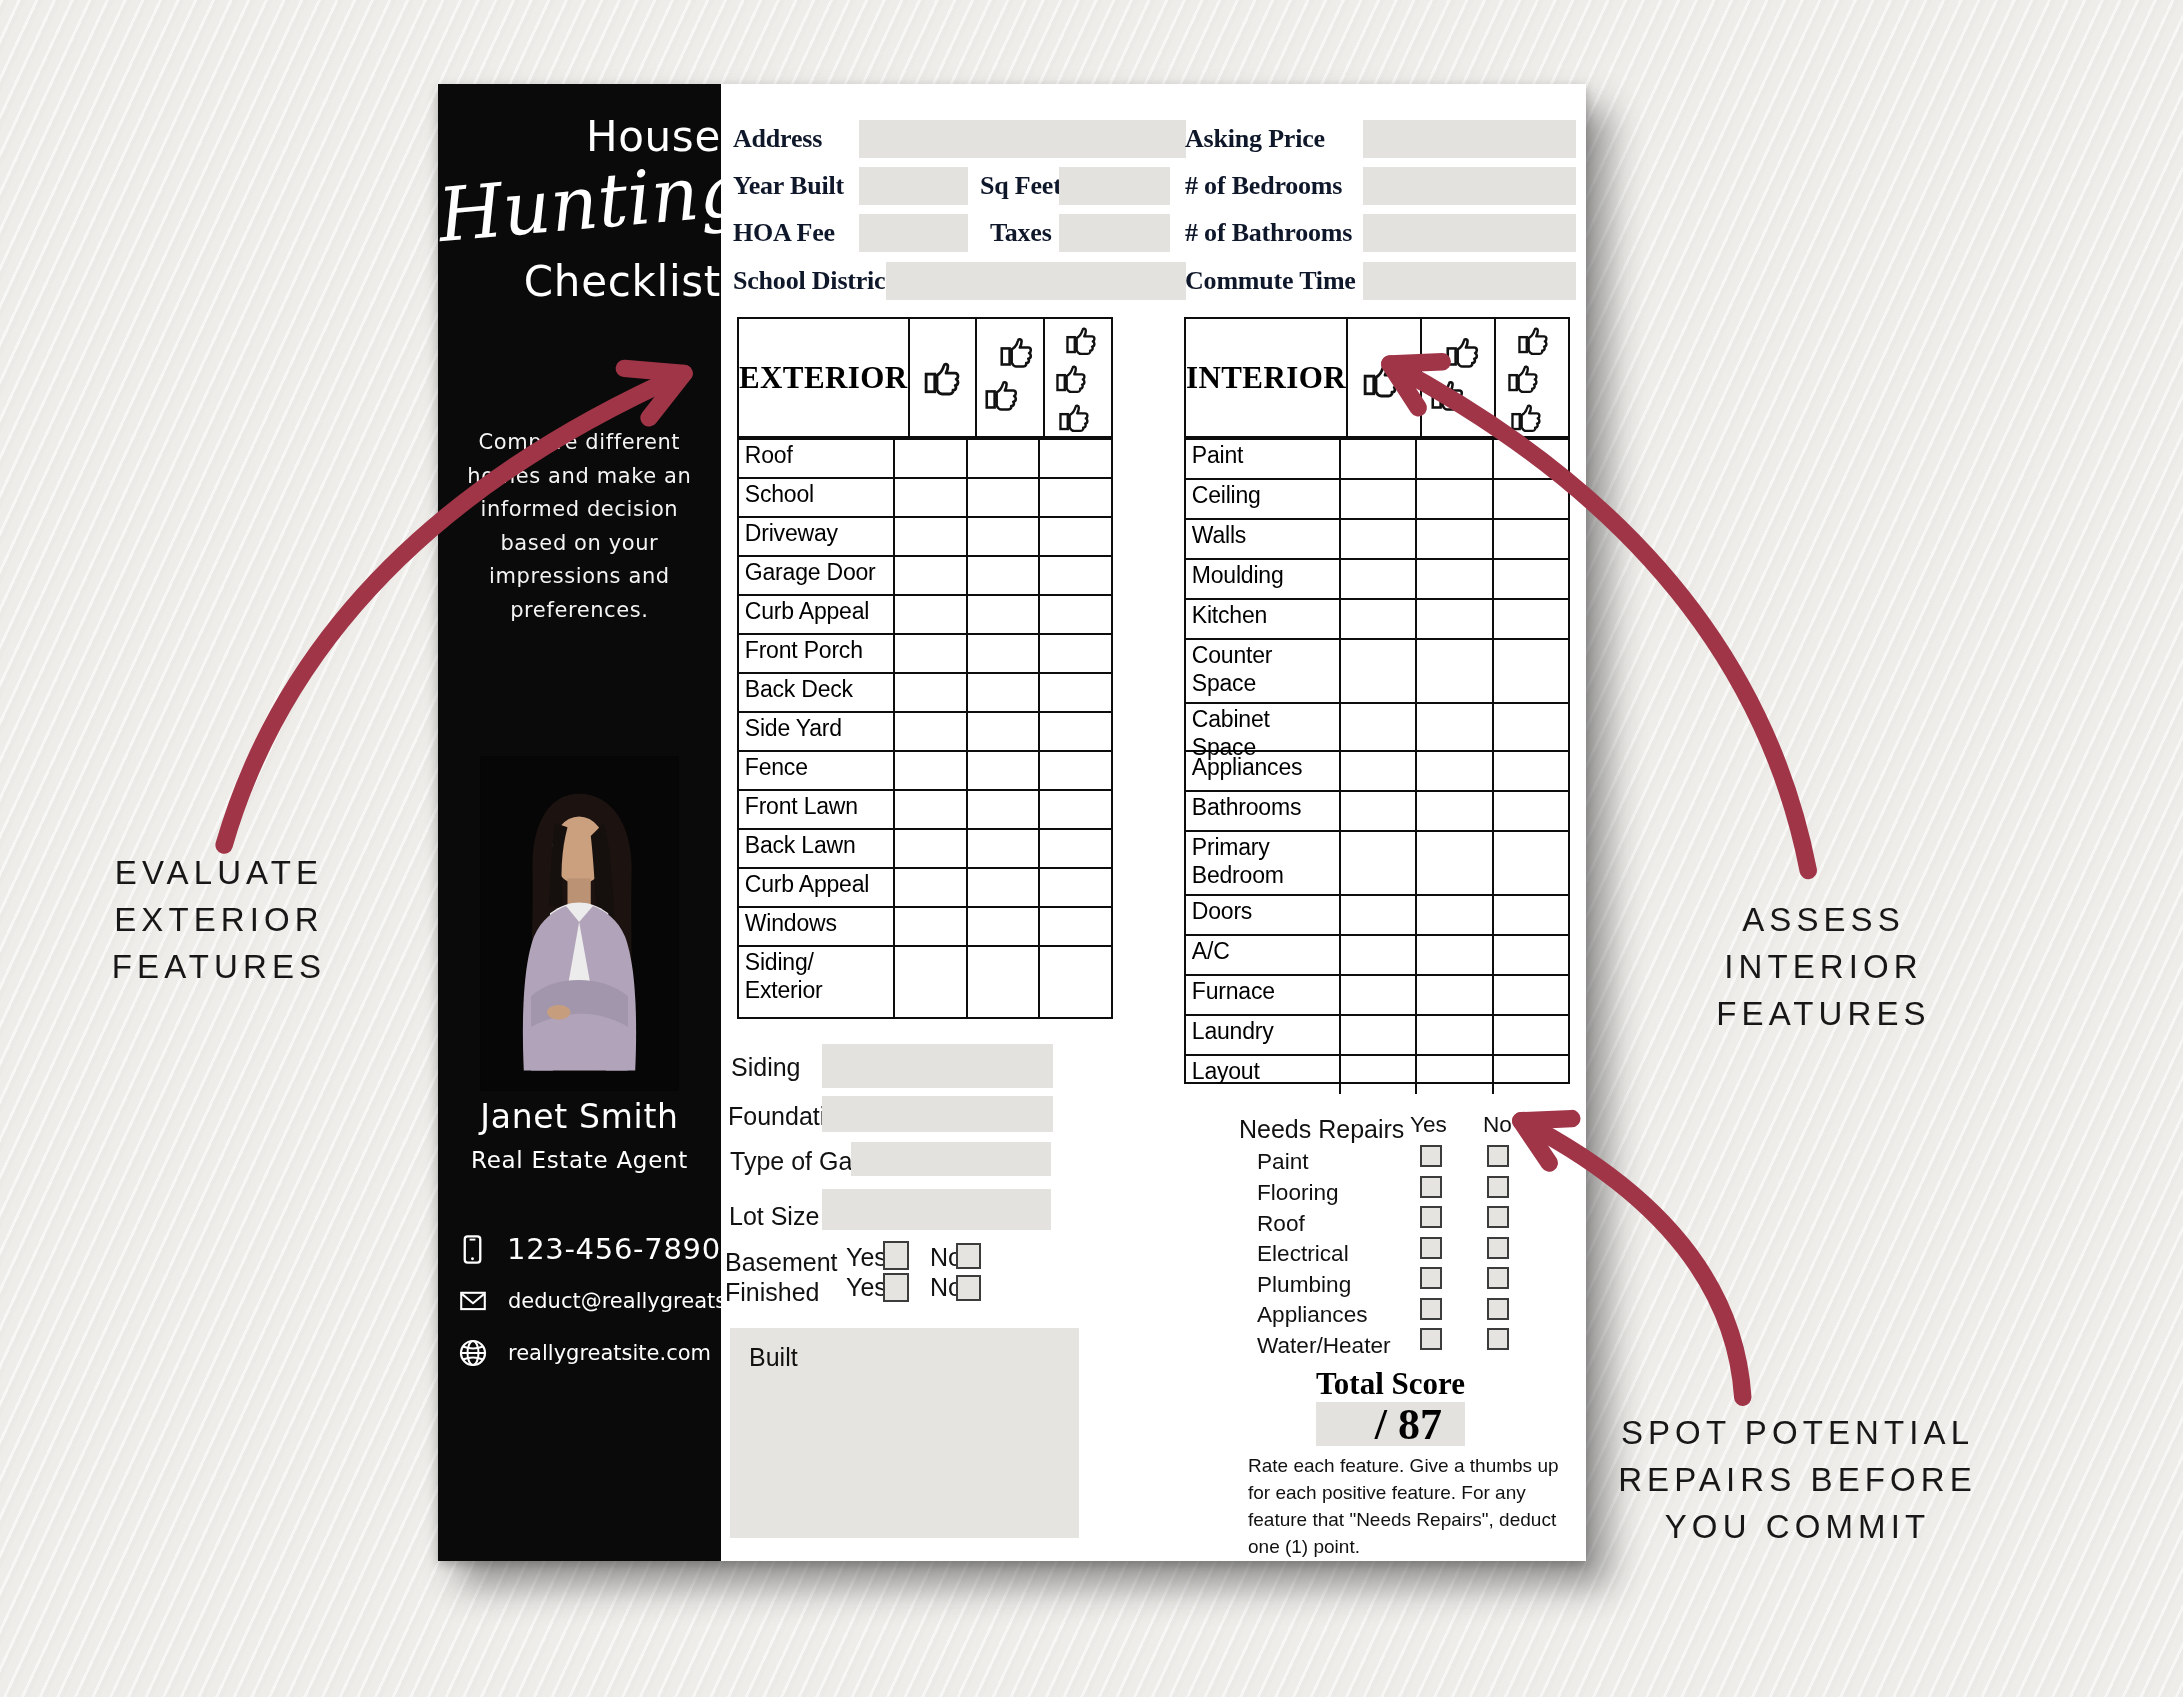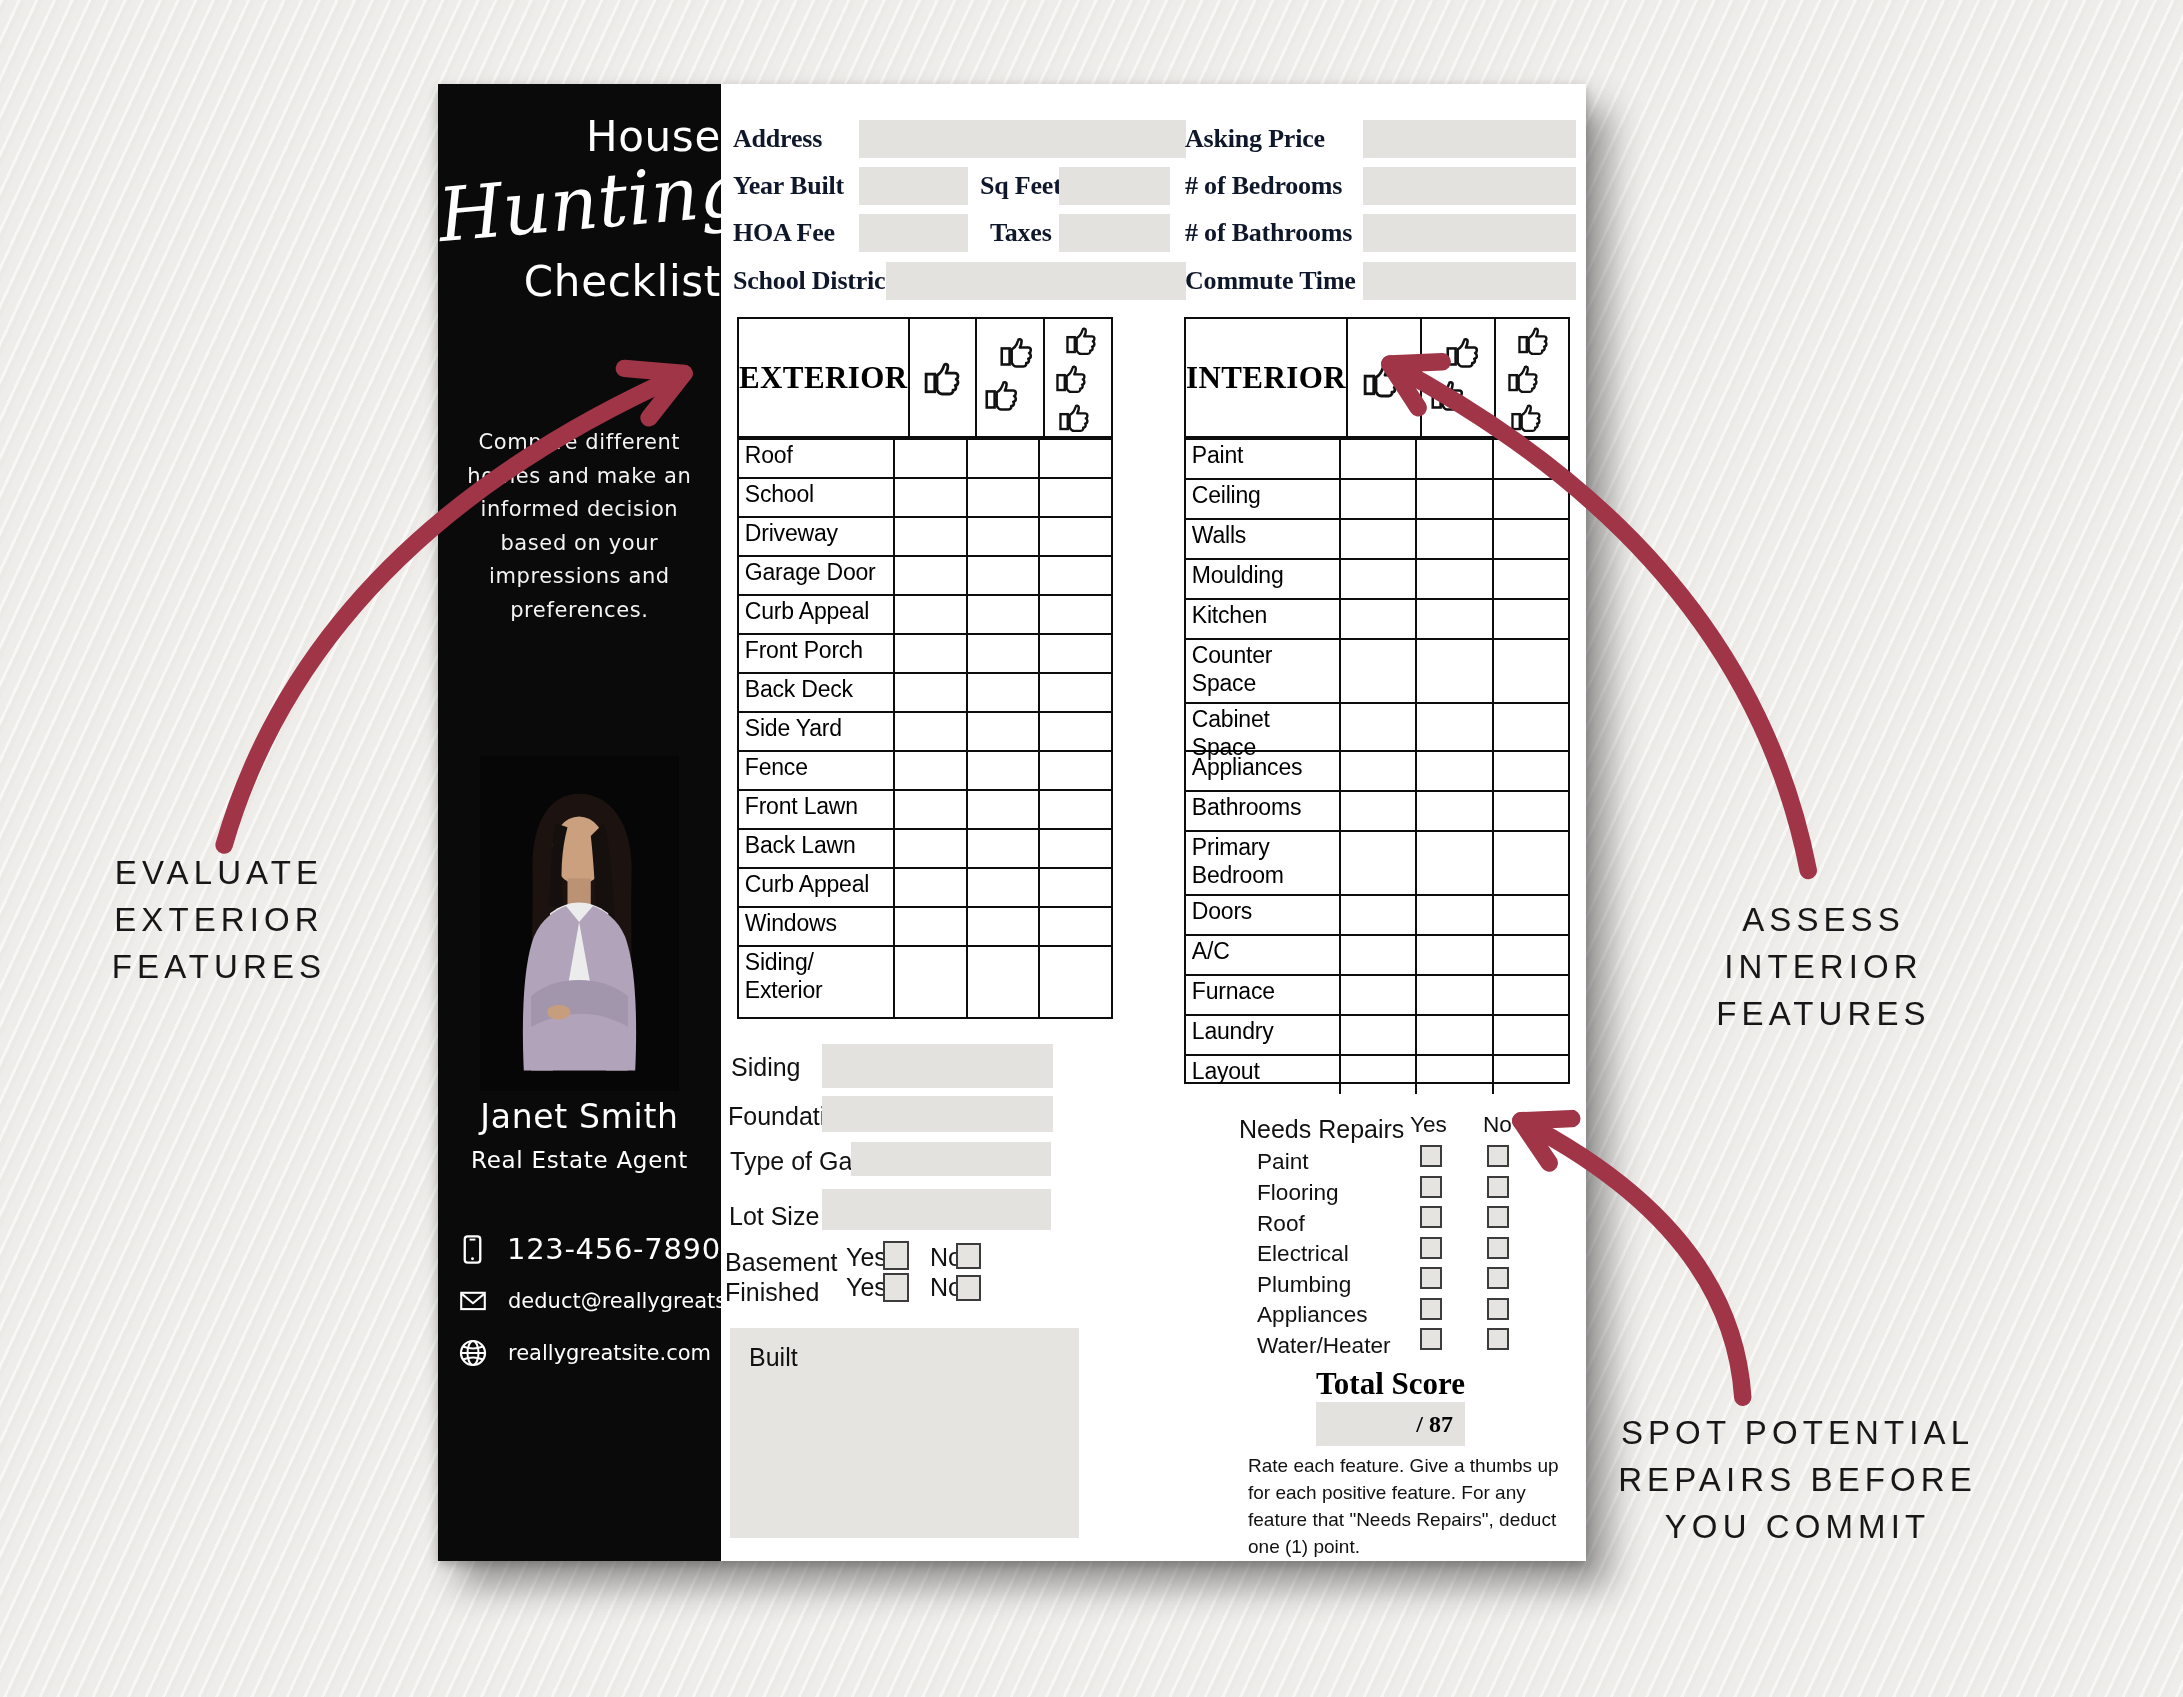--- a/index.html
+++ b/index.html
@@ -51,22 +51,22 @@
   
   .d-label { position:absolute; font-size:25px; color:#111; white-space:nowrap; }
   .ckbox { position:absolute; background:#e6e4e1; border:2.2px solid #3c3c3c; }
   .notes { position:absolute; left:292px; top:1244px; width:349px; height:210px; background:#e5e4e1; }
   .notes-label { padding:14.6px 0 0 19px; font-size:25px; color:#111; }
   .rp-title { position:absolute; font-size:25px; color:#111; white-space:nowrap; }
   .rp-item { position:absolute; font-size:22.6px; color:#111; white-space:nowrap; }
   .score-title { position:absolute; left:878px; top:1282px; width:149px; text-align:center;
                  font-family:"Liberation Serif",serif; font-weight:700; font-size:31px; }
   .score-box { position:absolute; left:878px; top:1318px; width:149px; height:44px; background:#e3e2df;
-               display:flex; align-items:center; justify-content:flex-end; padding-right:12px;
-               font-family:"Liberation Serif",serif; font-weight:700; font-size:24px; }
+               display:flex; align-items:center; justify-content:flex-end; padding-right:23px;
+               font-family:"Liberation Serif",serif; font-weight:700; font-size:44px; }
   .score-note { position:absolute; left:810px; top:1369px; width:314px; font-size:19px; line-height:1.42; color:#111; }
   
   .annot { position:absolute; z-index:4; text-align:center; font-size:33px; letter-spacing:5.1px; line-height:1.42;
            color:#171717; white-space:pre-line; }
   .a-left   { left:48px;   top:850px; width:342px; }
   .a-right  { left:1645px; top:897px; width:357px; }
   .a-bottom { left:1612px; top:1410px; width:371px; }
   .arrows { position:absolute; left:0; top:0; z-index:5; pointer-events:none; }
 </style>
 </head>

